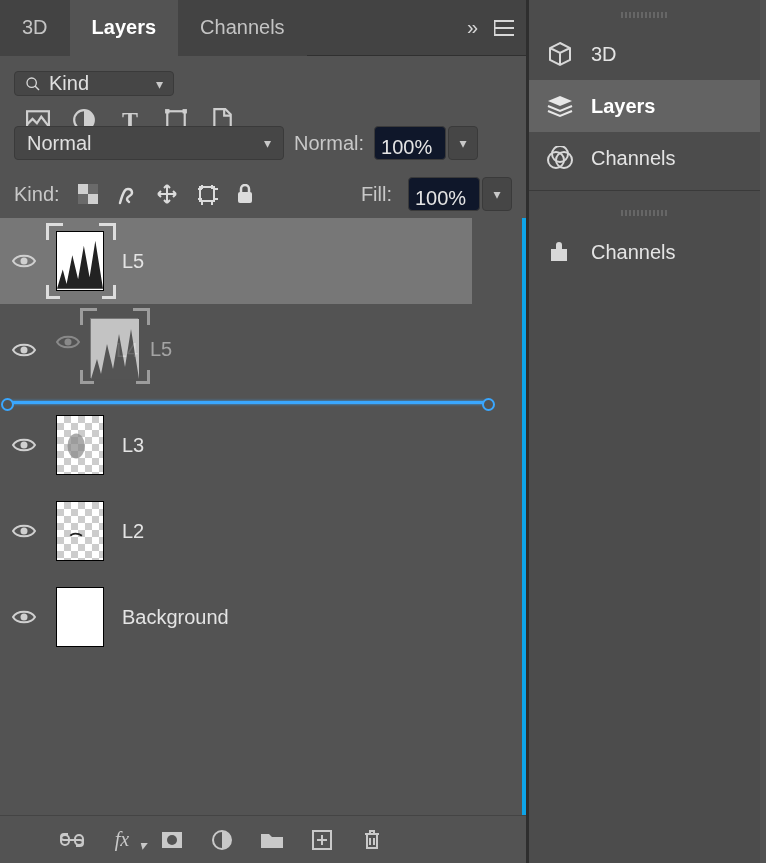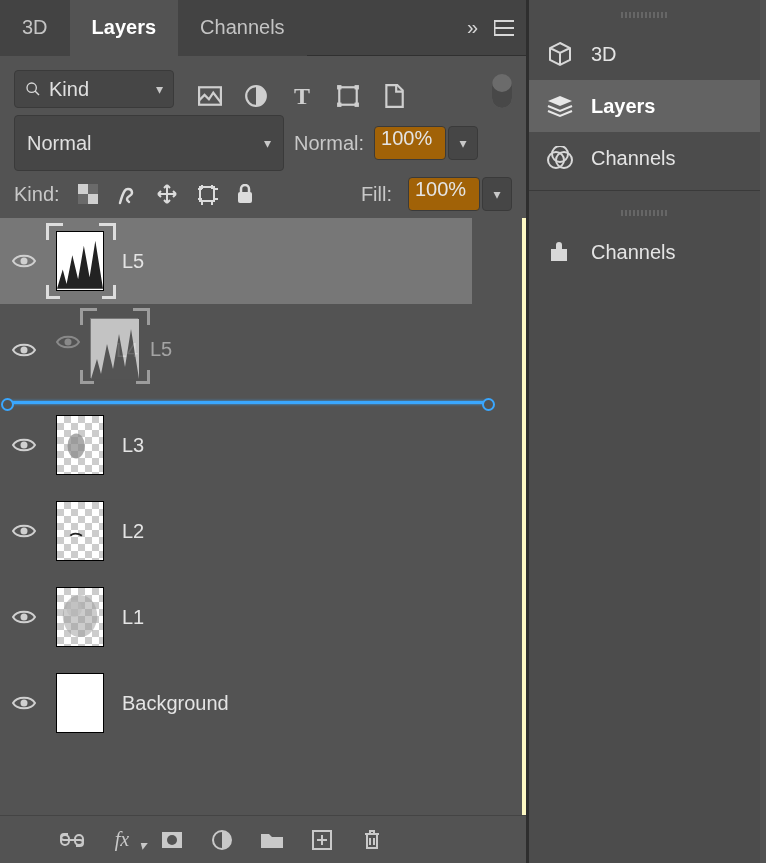--- a/index.html
+++ b/index.html
@@ -46,23 +46,24 @@
     display:flex;
     align-items:center;
     gap:16px;
     padding-right:12px;
     color:#d8d8d8;
   }
   .tabs-right .gl { font-size:20px; cursor:pointer; }
   .filter-row {
     height:60px;
     display:flex;
-    align-items:flex-end;
-    padding:8px 14px;
+    align-items:flex-start;
+    padding:15px 14px;
     gap:12px;
+    flex-direction:column;
   }
   .kind-select {
     display:flex;
     align-items:center;
     gap:8px;
     background:#464646;
     border:1px solid #3a3a3a;
     border-radius:4px;
     height:38px;
     padding:0 10px;
@@ -80,30 +81,30 @@
   .blend-row {
     height:54px;
     display:flex;
     align-items:center;
     padding:0 14px;
     gap:10px;
   }
   .blend-select {
     display:flex; align-items:center; justify-content:space-between;
     background:#464646; border:1px solid #3a3a3a; border-radius:4px;
-    height:56px; padding:0 12px; width:270px; color:#e0e0e0; cursor:pointer;
+    height:34px; padding:0 12px; width:270px; color:#e0e0e0; cursor:pointer;
   }
   .lbl { color:#c8c8c8; }
   .num-field {
     display:flex; align-items:center; gap:2px;
   }
   .num-input {
-    background:#a16207; border:1px solid #3a3a3a; border-radius:4px;
+    background:#0f172a; border:1px solid #3a3a3a; border-radius:4px;
     height:34px; width:72px; padding:0 6px;
-    display:flex;align-items:flex-start;color:#e4e4e4;
+    display:flex;align-items:flex-end;color:#e4e4e4;
   }
   .chev-btn {
     background:#464646; border:1px solid #3a3a3a; border-radius:4px;
     height:34px; width:30px;
     display:flex;align-items:center;justify-content:center;cursor:pointer;
   }
   .lock-row {
     height:48px;
     display:flex;
     align-items:center;
@@ -111,21 +112,21 @@
     gap:18px;
   }
   .lock-icons { display:flex; align-items:center; gap:18px; color:#dcdcdc; }
   .fill-block { margin-left:auto; display:flex; align-items:center; gap:16px; }
 
   .layers-list {
     flex:1;
     position:relative;
     overflow:hidden;
     background:#535353;
-    border-right: 4px solid #fef9c3;
+    border-right: 4px solid #0ea5e9;
   }
   .layer-row {
     height:86px;
     display:flex;
     align-items:center;
     padding-left:10px;
     gap:18px;
     position:relative;
   }
   .layer-row.selected {
@@ -473,35 +474,20 @@
           </svg>
       </span>
       <div class="thumb checker">
         <svg width="48" height="60" viewBox="0 0 48 60">
             <path d="M14 36c2-3 8-3 12 0" stroke="#222" stroke-width="2" fill="none"></path>
           </svg>
       </div>
       <span class="layer-name">L2</span>
     </div>
 
-    <div class="layer-row">
-      <span class="eye">
-        <svg width="24" height="16" viewBox="0 0 24 16">
-            <path d="M1 8c4-7 18-7 22 0-4 7-18 7-22 0z" fill="none" stroke="#d0d0d0" stroke-width="2"></path>
-            <circle cx="12" cy="8" r="3.5" fill="#d0d0d0"></circle>
-          </svg>
-      </span>
-      <div class="thumb checker">
-        <svg width="48" height="60" viewBox="0 0 48 60">
-            <ellipse cx="24" cy="30" rx="18" ry="22" fill="#999" opacity="0.5"></ellipse>
-            <ellipse cx="18" cy="22" rx="8" ry="9" fill="#bbb" opacity="0.6"></ellipse>
-          </svg>
-      </div>
-      <span class="layer-name">L1</span>
-    </div>
 
     <div class="layer-row">
       <span class="eye">
         <svg width="24" height="16" viewBox="0 0 24 16">
             <path d="M1 8c4-7 18-7 22 0-4 7-18 7-22 0z" fill="none" stroke="#d0d0d0" stroke-width="2"></path>
             <circle cx="12" cy="8" r="3.5" fill="#d0d0d0"></circle>
           </svg>
       </span>
       <div class="thumb" style="background:#fff"></div>
       <span class="layer-name">Background</span>

